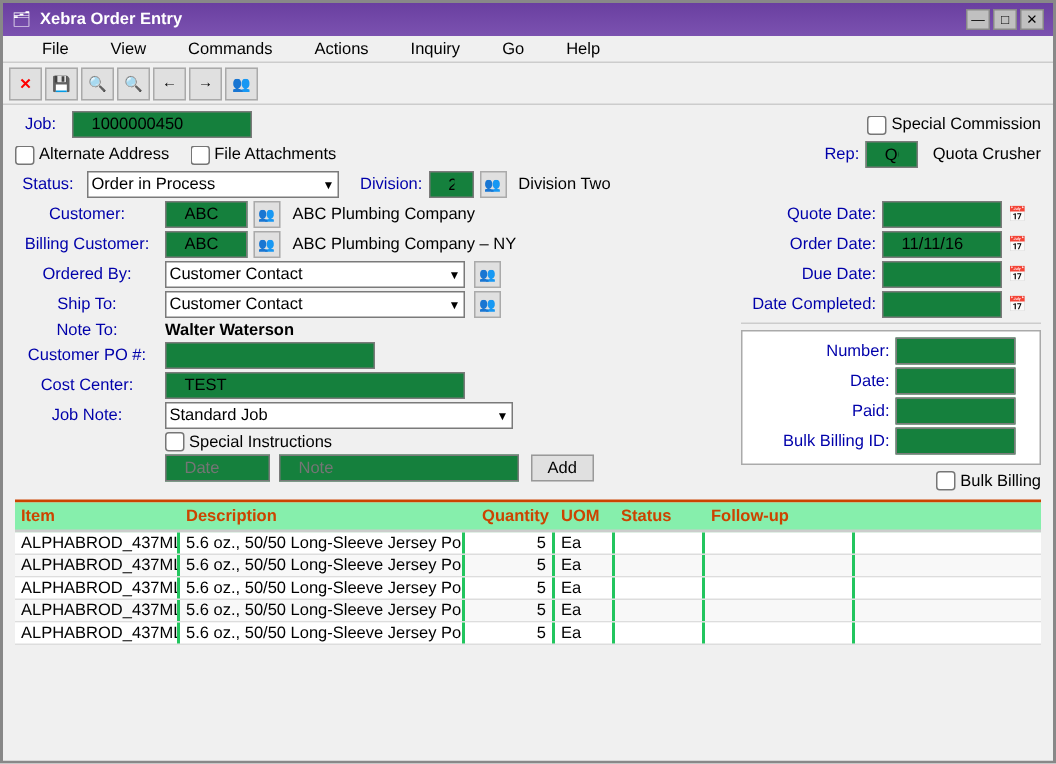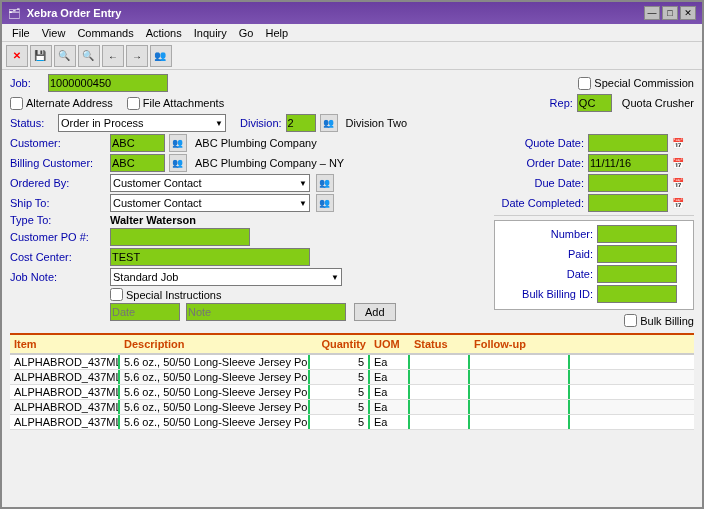--- a/index.html
+++ b/index.html
@@ -3,33 +3,33 @@
   <meta charset="utf-8">
   <style>
     * { box-sizing: border-box; margin: 0; padding: 0; font-family: 'Segoe UI', Tahoma, Arial, sans-serif; font-size: 11px; }
     body { background: #c0c0c0; display: flex; justify-content: center; align-items: center; width: 704px; height: 509px; overflow: hidden; }
     .window { width: 704px; height: 509px; background: #f0f0f0; border: 2px solid #888; display: flex; flex-direction: column; }
     .title-bar { background: linear-gradient(to bottom, #6a3fa0, #7b52b0); color: white; padding: 3px 6px; display: flex; align-items: center; justify-content: space-between; height: 22px; }
     .title-bar-title { font-size: 11px; font-weight: bold; }
     .title-bar-controls { display: flex; gap: 2px; }
     .title-btn { background: #c0c0c0; border: 1px solid #888; width: 16px; height: 14px; font-size: 9px; cursor: pointer; display: flex; align-items: center; justify-content: center; }
     .menu-bar { background: #f0f0f0; border-bottom: 1px solid #ccc; display: flex; align-items: center; padding: 1px 4px; height: 18px; }
-    .menu-item { padding: 1px 6px; font-size: 11px; cursor: pointer; }
+    .menu-item { padding: 1px 6px; font-size: 11px; cursor: pointer; margin-left: 16px; }
     .toolbar { background: #f0f0f0; border-bottom: 1px solid #ccc; display: flex; align-items: center; padding: 2px 4px; height: 28px; gap: 2px; }
     .tool-btn { background: #e0e0e0; border: 1px solid #aaa; width: 22px; height: 22px; display: flex; align-items: center; justify-content: center; cursor: pointer; font-size: 10px; }
     .tool-btn.red-x { color: red; font-weight: bold; }
     .content { flex: 1; padding: 4px 8px; overflow: hidden; background: #f0f0f0; }
     .form-row { display: flex; align-items: center; margin-bottom: 2px; gap: 4px; }
-    .label { color: #0000aa; text-align: left; white-space: nowrap; }
-    .input-field { border: 1px solid #7a7a7a; background: #84cc16; height: 18px; padding: 1px 1px; font-size: 11px; }
+    .label { color: #0000aa; text-align: center; white-space: nowrap; }
+    .input-field { border: 1px solid #7a7a7a; background: #15803d; height: 18px; padding: 1px 12px; font-size: 11px; }
     .dropdown { border: 1px solid #7a7a7a; background: white; height: 18px; padding: 1px 2px; font-size: 11px; display: flex; align-items: center; justify-content: space-between; }
     .dropdown-arrow { font-size: 8px; }
     .checkbox-label { display: flex; align-items: center; gap: 3px; white-space: nowrap; }
     .search-icon { background: #e0e0e0; border: 1px solid #aaa; width: 18px; height: 18px; display: flex; align-items: center; justify-content: center; cursor: pointer; font-size: 9px; }
-    .grid-header { display: flex; background: #fef9c3; border-bottom: 2px solid #ccc; padding: 2px 0; }
+    .grid-header { display: flex; background: #86efac; border-bottom: 2px solid #ccc; padding: 2px 0; }
     .grid-col { padding: 1px 4px; font-weight: bold; color: #cc4400; }
     .grid-row { display: flex; border-bottom: 1px solid #ddd; }
     .grid-row:nth-child(odd) { background: white; }
     .grid-row:nth-child(even) { background: #f8f8f8; }
     .grid-cell { padding: 1px 4px; overflow: hidden; white-space: nowrap; border-right: 2px solid #22c55e; }
     .col-item { width: 110px; }
     .col-desc { width: 190px; }
     .col-qty { width: 60px; text-align: right; }
     .col-uom { width: 40px; }
     .col-status { width: 60px; }
@@ -148,21 +148,21 @@
         <div class="form-row">
           <span class="label" style="width:96px;">Ship To:</span>
           <div class="dropdown input-field" style="width:200px;">
             <span>Customer Contact</span>
             <span class="dropdown-arrow">▼</span>
           </div>
           <button class="search-icon" style="margin-left:2px;">👥</button>
         </div>
 
         <div class="form-row">
-          <span class="label" style="width:96px;">Type To:</span>
+          <span class="label" style="width:96px;">Note To:</span>
           <span style="font-weight:bold;">Walter Waterson</span>
         </div>
 
         <div class="form-row">
           <span class="label" style="width:96px;">Customer PO #:</span>
           <input class="input-field" style="width: 140px;" value="">
         </div>
 
         <div class="form-row">
           <span class="label" style="width:96px;">Cost Center:</span>
@@ -218,25 +218,25 @@
         </div>
 
         <div class="section-divider"></div>
 
         <div class="invoice-box">
           <div class="form-row">
             <span class="label" style="width:90px;text-align:right;">Number:</span>
             <input class="input-field" style="width: 80px;" value="">
           </div>
           <div class="form-row">
+            <span class="label" style="width:90px;text-align:right;">Date:</span>
+            <input class="input-field" style="width: 80px;" value="">
+          </div>
+          <div class="form-row">
             <span class="label" style="width:90px;text-align:right;">Paid:</span>
-            <input class="input-field" style="width: 80px;" value="">
-          </div>
-          <div class="form-row">
-            <span class="label" style="width:90px;text-align:right;">Date:</span>
             <input class="input-field" style="width: 80px;" value="">
           </div>
           <div class="form-row">
             <span class="label" style="width:90px;text-align:right;">Bulk Billing ID:</span>
             <input class="input-field" style="width: 80px;" value="">
           </div>
         </div>
 
         <div class="form-row" style="justify-content:flex-end;margin-top:4px;">
           <label class="checkbox-label">

